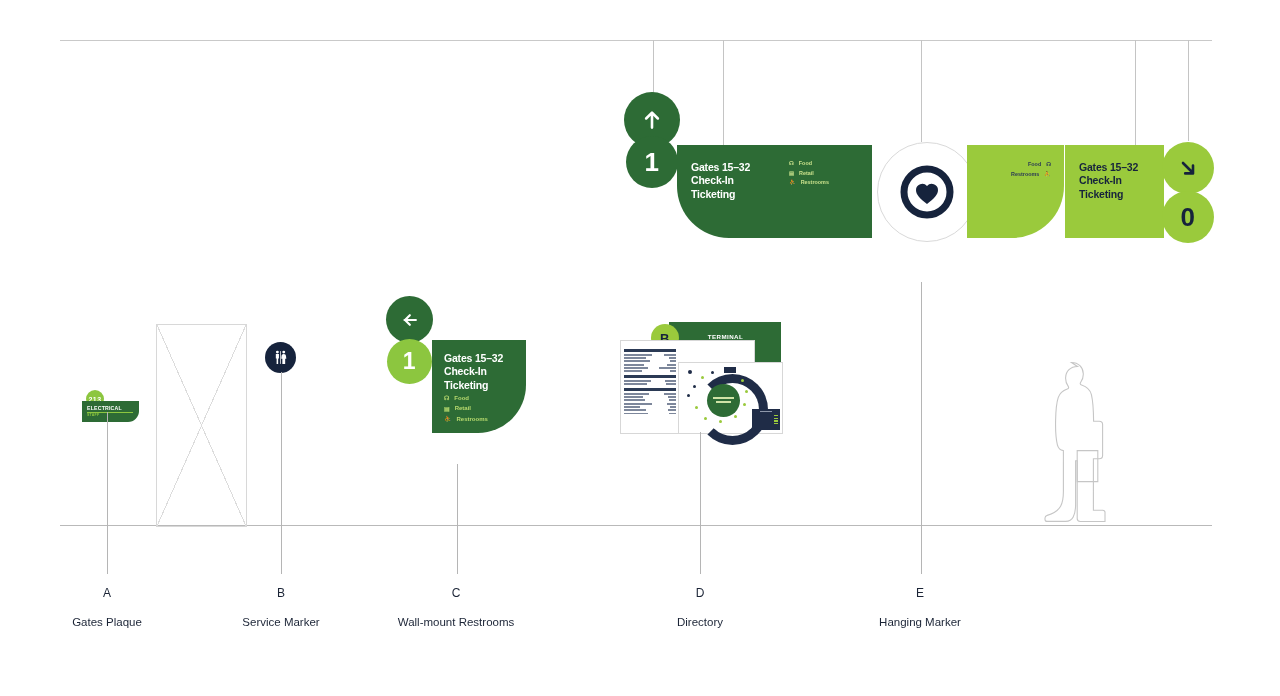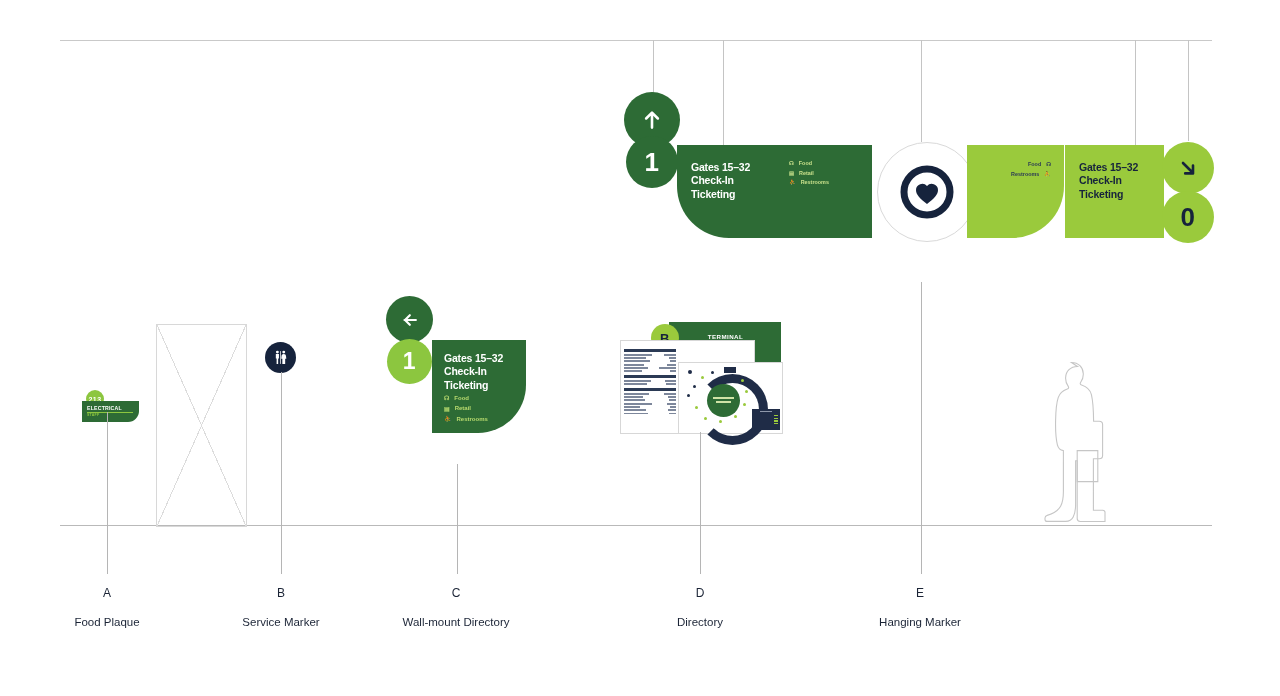--- a/index.html
+++ b/index.html
@@ -320,27 +320,27 @@
   </svg>
 
   <div class="callout" style="left:107px;top:412px;height:162px;"></div>
   <div class="callout" style="left:281px;top:372px;height:202px;"></div>
   <div class="callout" style="left:457px;top:464px;height:110px;"></div>
   <div class="callout" style="left:700px;top:432px;height:142px;"></div>
   <div class="callout" style="left:921px;top:282px;height:292px;"></div>
 
   <div>
     <div class="cap-letter" style="left:107px;top:586px;">A</div>
-    <div class="cap-name" style="left:107px;top:616px;">Food Plaque</div>
+    <div class="cap-name" style="left:107px;top:616px;">Gates Plaque</div>
 
     <div class="cap-letter" style="left:281px;top:586px;">B</div>
     <div class="cap-name" style="left:281px;top:616px;">Service Marker</div>
 
     <div class="cap-letter" style="left:456px;top:586px;">C</div>
-    <div class="cap-name" style="left:456px;top:616px;">Wall-mount Directory</div>
+    <div class="cap-name" style="left:456px;top:616px;">Wall-mount Restrooms</div>
 
     <div class="cap-letter" style="left:700px;top:586px;">D</div>
     <div class="cap-name" style="left:700px;top:616px;">Directory</div>
 
     <div class="cap-letter" style="left:920px;top:586px;">E</div>
     <div class="cap-name" style="left:920px;top:616px;">Hanging Marker</div>
   </div>
 
 </div>
 

